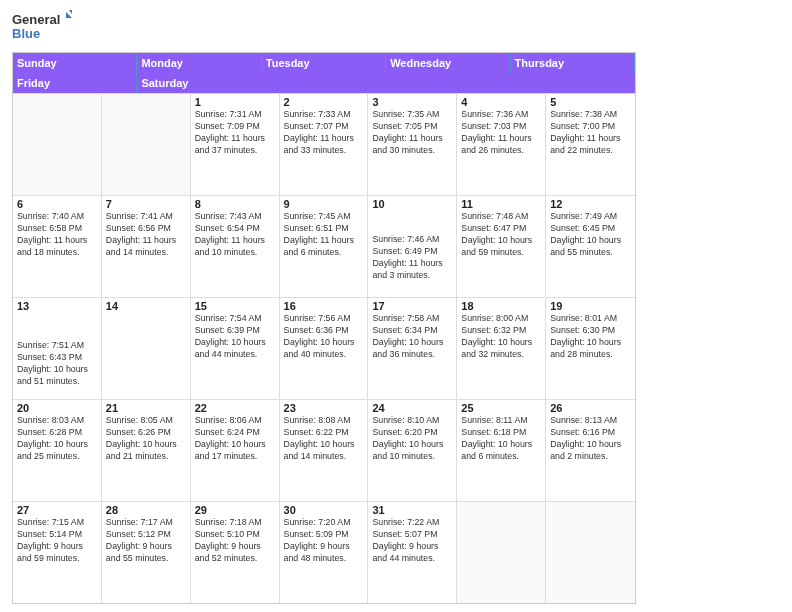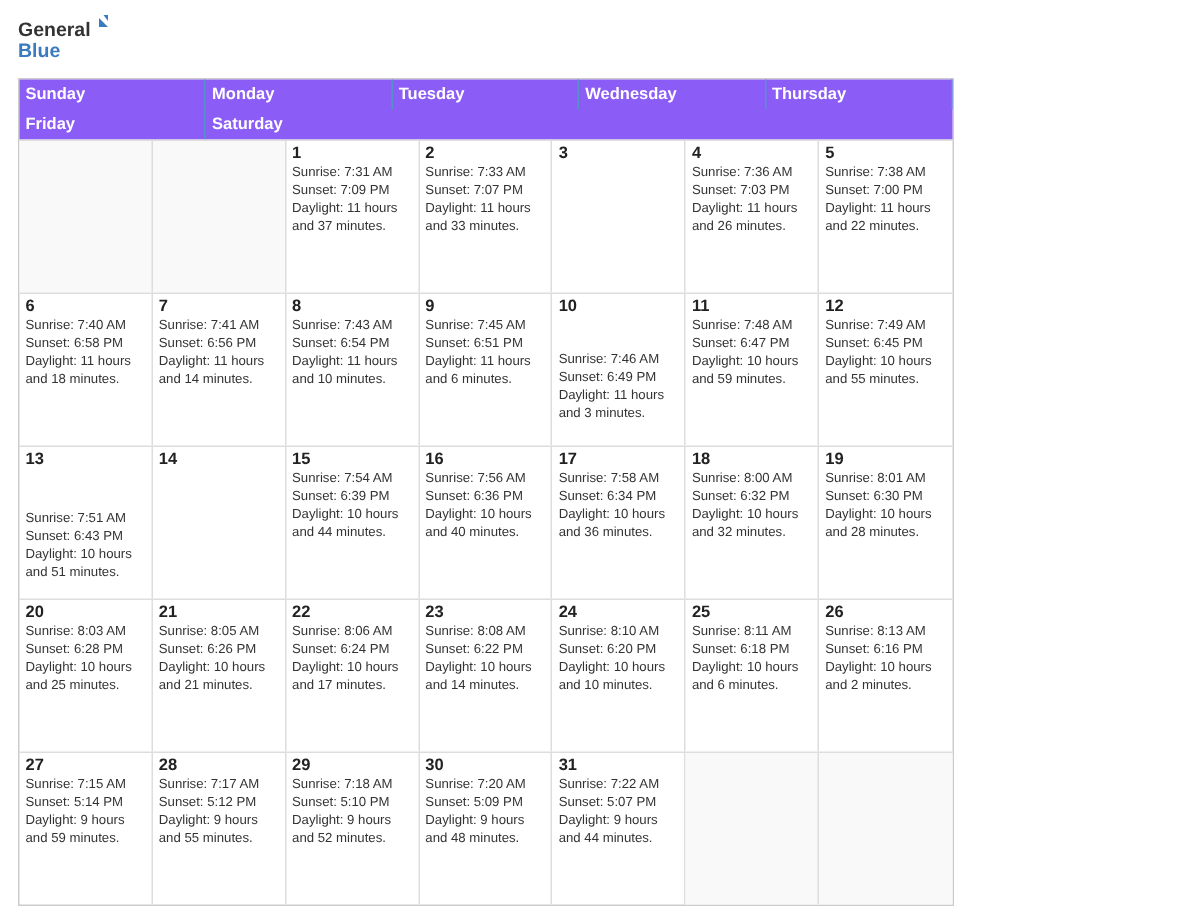--- a/index.html
+++ b/index.html
@@ -136,20 +136,23 @@
 Daylight: 11 hours and 37 minutes.</div>
           </div>
           <div class="cal-cell">
             <span class="day-num">2</span>
             <div class="cell-text" style="white-space: pre-line;">Sunrise: 7:33 AM
 Sunset: 7:07 PM
 Daylight: 11 hours and 33 minutes.</div>
           </div>
           <div class="cal-cell">
             <span class="day-num">3</span>
+            <div class="cell-text" style="white-space: pre-line;">Sunrise: 7:35 AM
+Sunset: 7:05 PM
+Daylight: 11 hours and 30 minutes.</div>
           </div>
           <div class="cal-cell">
             <span class="day-num">4</span>
             <div class="cell-text" style="white-space: pre-line;">Sunrise: 7:36 AM
 Sunset: 7:03 PM
 Daylight: 11 hours and 26 minutes.</div>
           </div>
           <div class="cal-cell">
             <span class="day-num">5</span>
             <div class="cell-text" style="white-space: pre-line;">Sunrise: 7:38 AM

